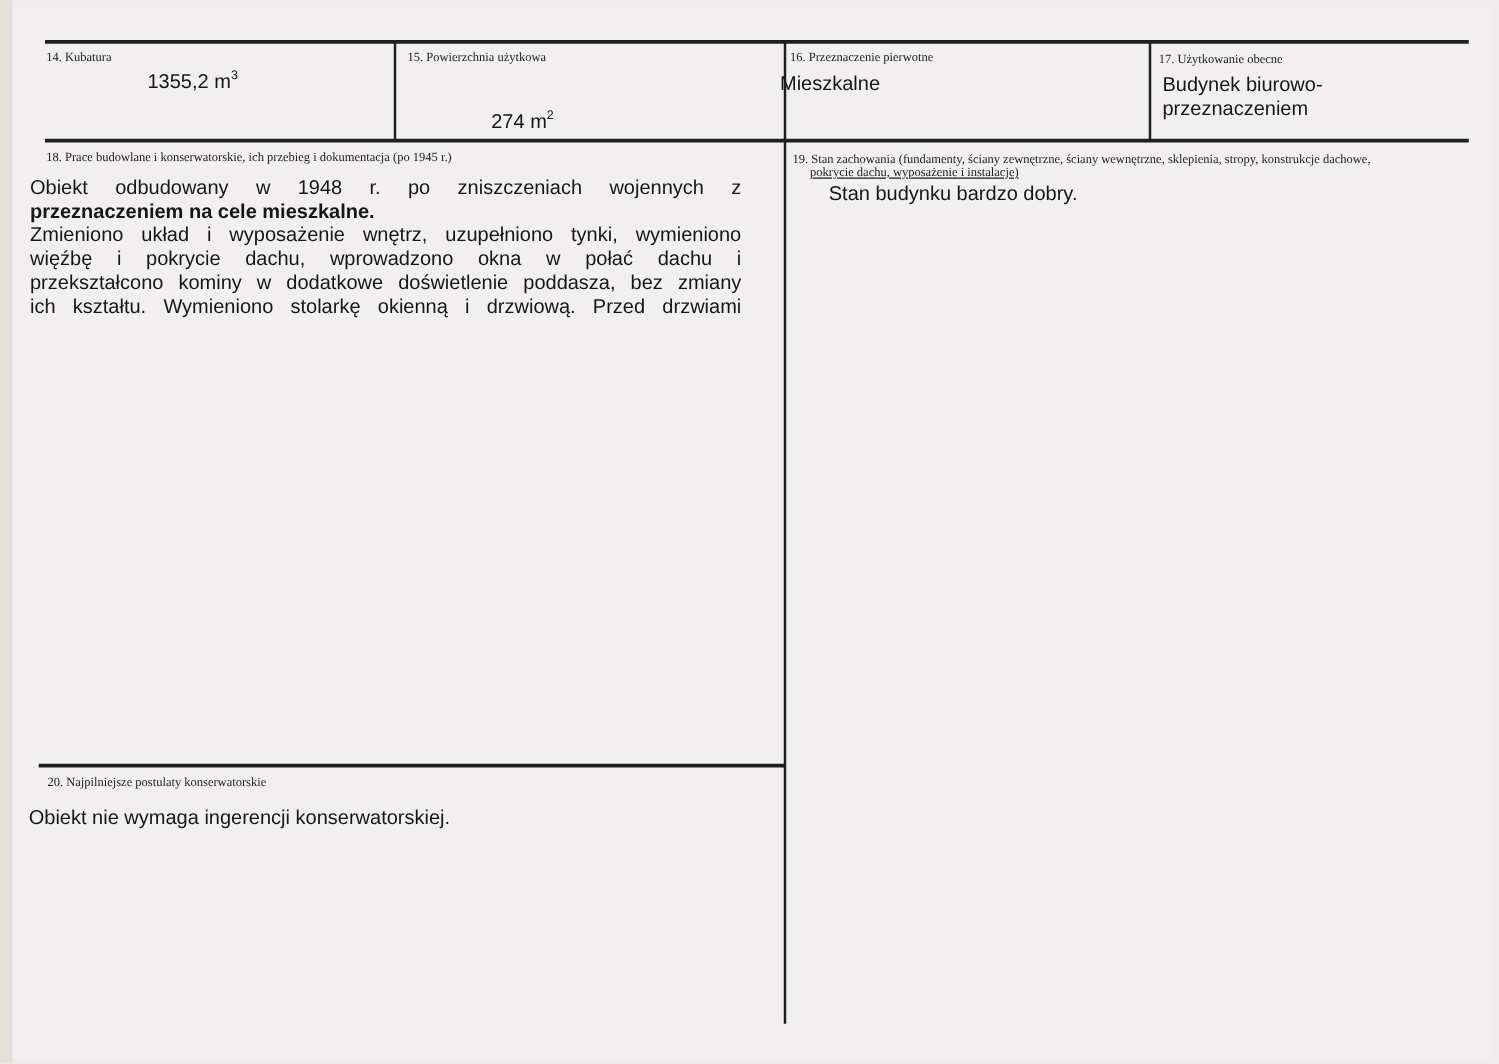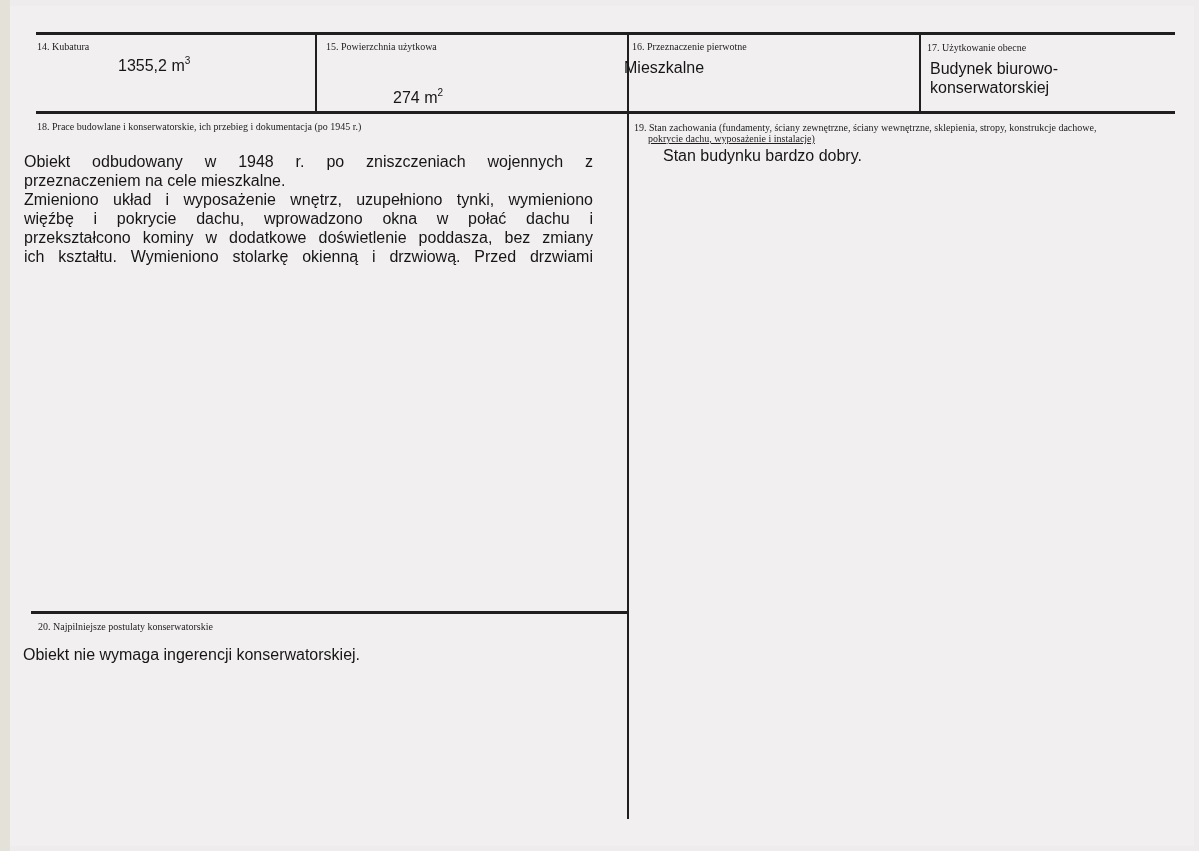--- a/index.html
+++ b/index.html
@@ -37,21 +37,21 @@
   .value sup { font-size:10px; position:relative; top:-1px; }
   .para {
     position:absolute;
     font-family:"Liberation Sans", sans-serif;
     font-size:16px;
     line-height:19px;
     color:#161616;
     text-align:justify;
   }
   .para .line { display:block; }
-  .para .line.last { text-align-last:left; }
+  .para .line.last { text-align-last:left;font-weight:bold; }
   .para .line.just { text-align-last:justify; }
 </style>
 </head>
 <body>
 
 <div class="page"></div>
 <div class="edge-left"></div>
 
 <div class="rule-h" style="left:36px; top:32px; width:1139px;"></div>
 <div class="rule-h" style="left:36px; top:111px; width:1139px;"></div>
@@ -69,25 +69,25 @@
 <div class="value" style="left:393px; top:52px;margin-top:32px;">
   <span>274 m</span><sup>2</sup>
 </div>
 
 <div class="label" style="left:632px; top:41px;">16. Przeznaczenie pierwotne</div>
 <div class="value" style="left:624px; top:58px;">Mieszkalne</div>
 
 <div class="label" style="left:927px; top:42px;">17. Użytkowanie obecne</div>
 <div class="value" style="left:930px; top:59px; line-height:19px;">
   <span style="display:block">Budynek biurowo-</span>
-  <span style="display:block">konserwatorskiej</span>
+  <span style="display:block">przeznaczeniem</span>
 </div>
 
 <div class="label" style="left:37px; top:121px;">18. Prace budowlane i konserwatorskie, ich przebieg i dokumentacja (po 1945 r.)</div>
-<div class="para" style="left:24px; top:152px; width:569px;">
+<div class="para" style="left:24px; top:141px; width:569px;">
   <span class="line just">Obiekt odbudowany w 1948 r. po zniszczeniach wojennych z</span>
   <span class="line last">przeznaczeniem na cele mieszkalne.</span>
   <span class="line just">Zmieniono układ i wyposażenie wnętrz, uzupełniono tynki, wymieniono</span>
   <span class="line just">więźbę i pokrycie dachu, wprowadzono okna w połać dachu i</span>
   <span class="line just">przekształcono kominy w dodatkowe doświetlenie poddasza, bez zmiany</span>
   <span class="line just">ich  kształtu. Wymieniono stolarkę okienną i drzwiową. Przed drzwiami</span>
 </div>
 
 <div class="label" style="left:634px; top:122px; width:540px;">
   <span style="display:block">19. Stan zachowania (fundamenty, ściany zewnętrzne, ściany wewnętrzne, sklepienia, stropy, konstrukcje dachowe,</span>

